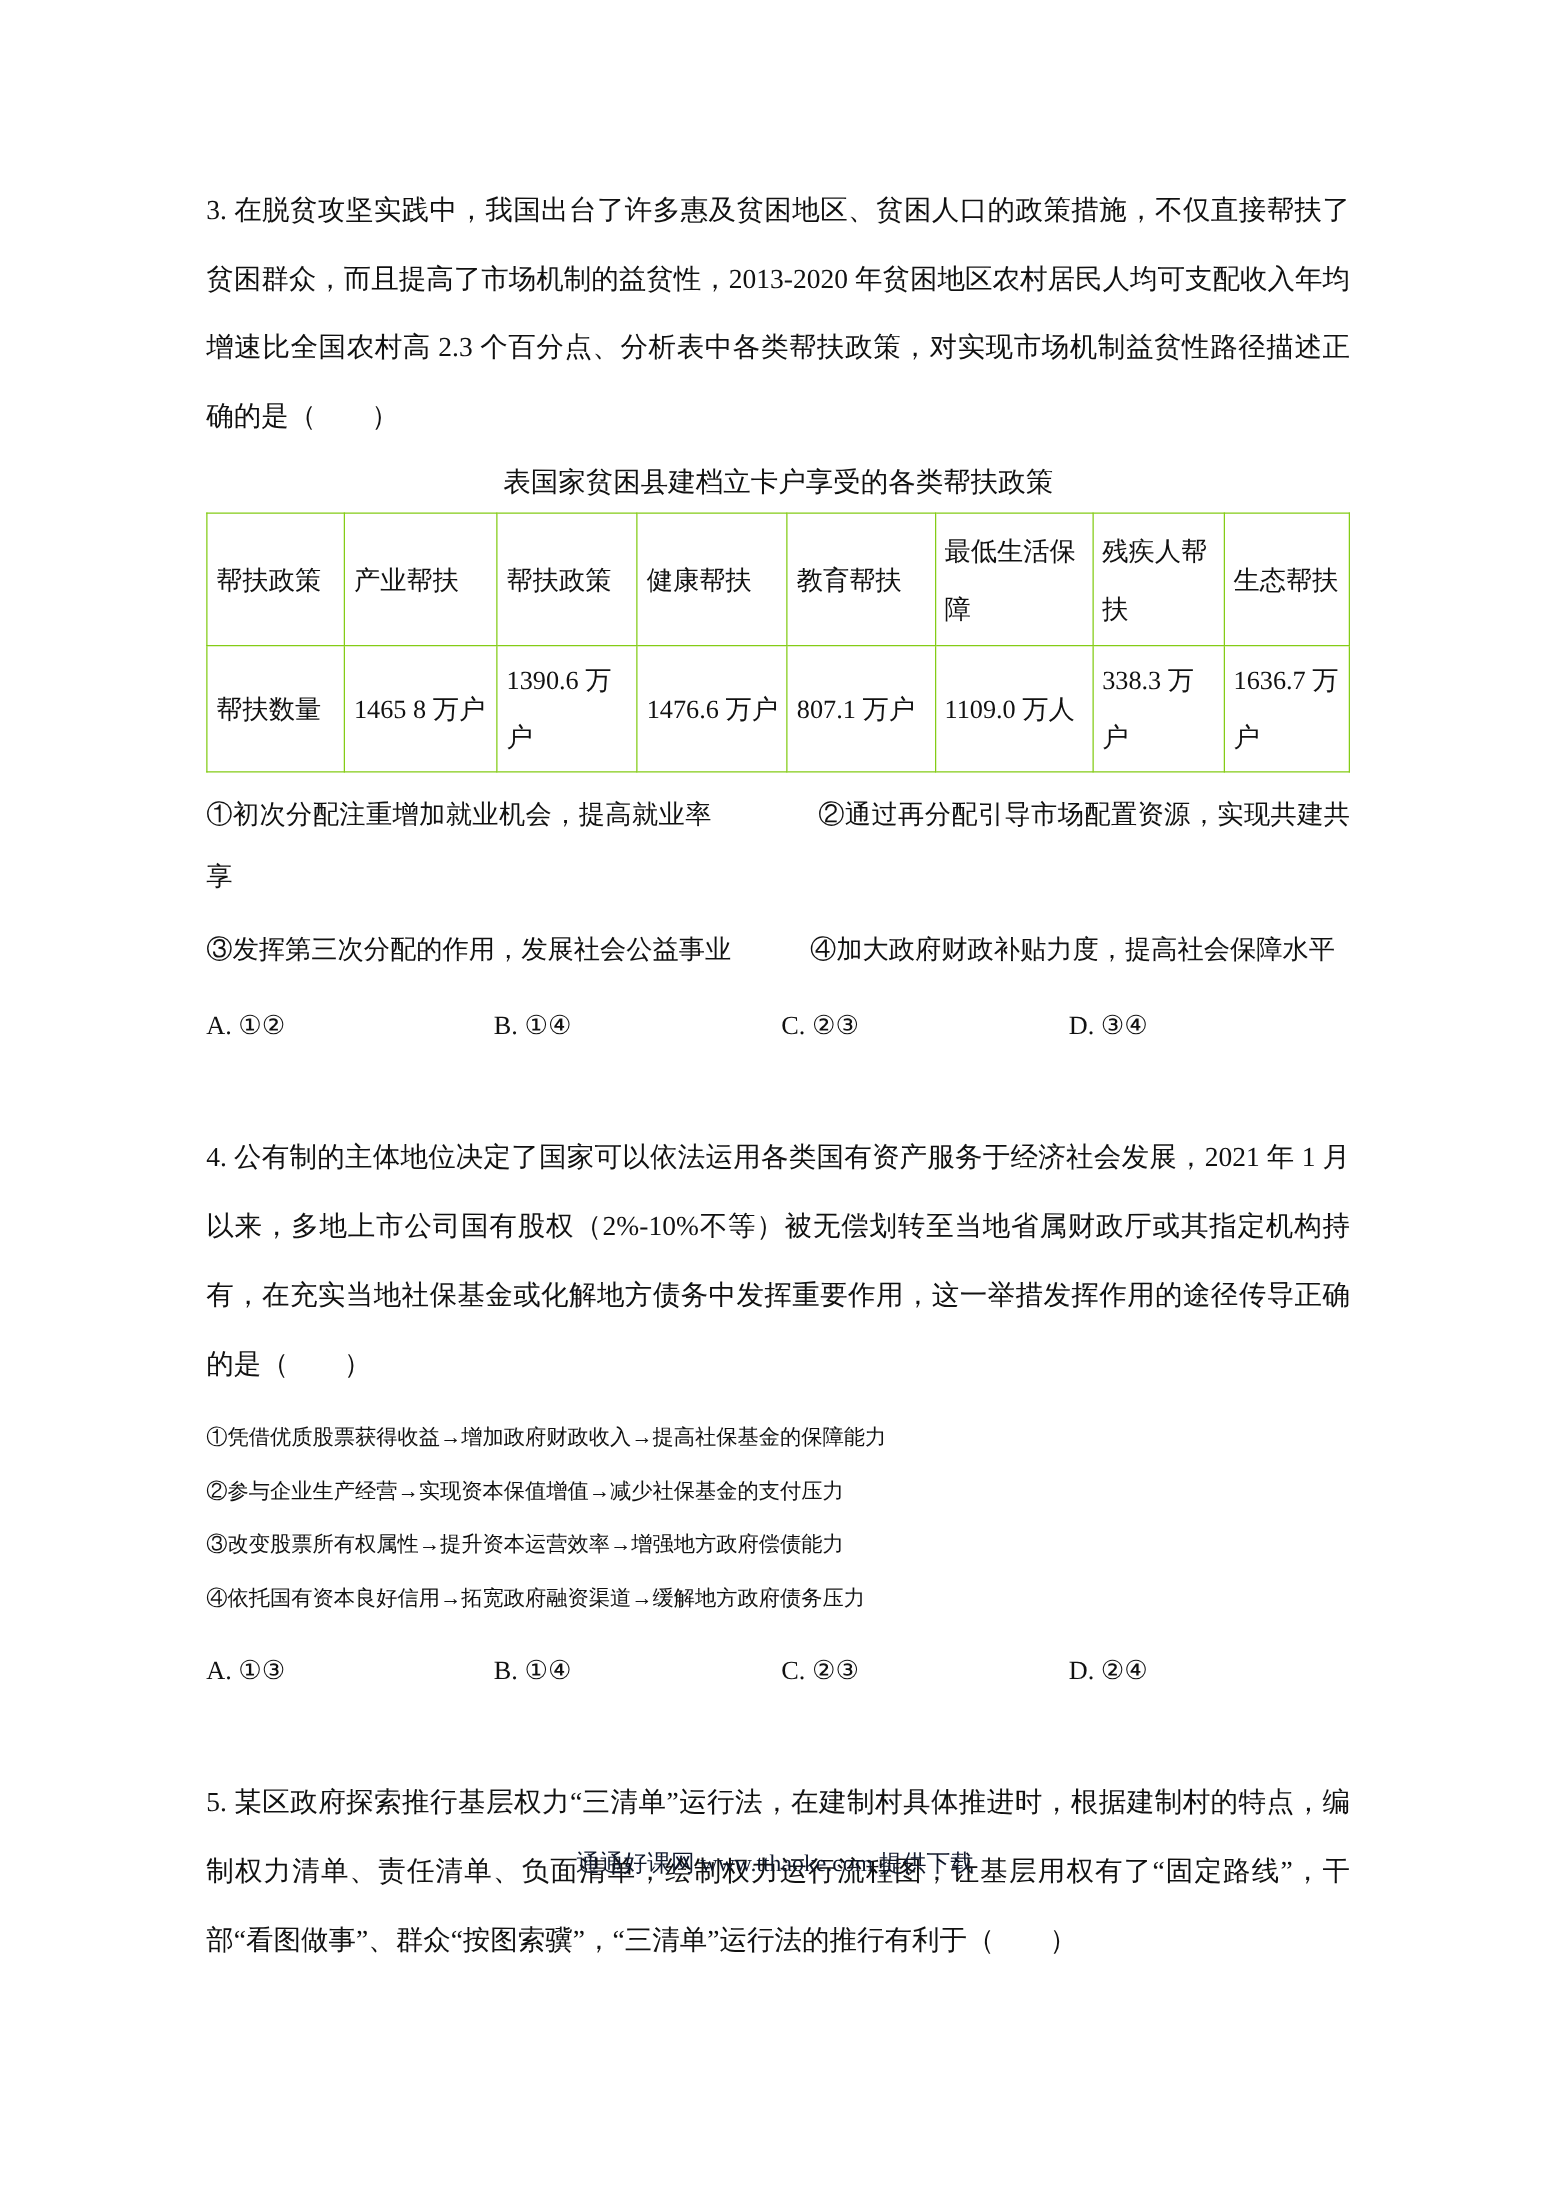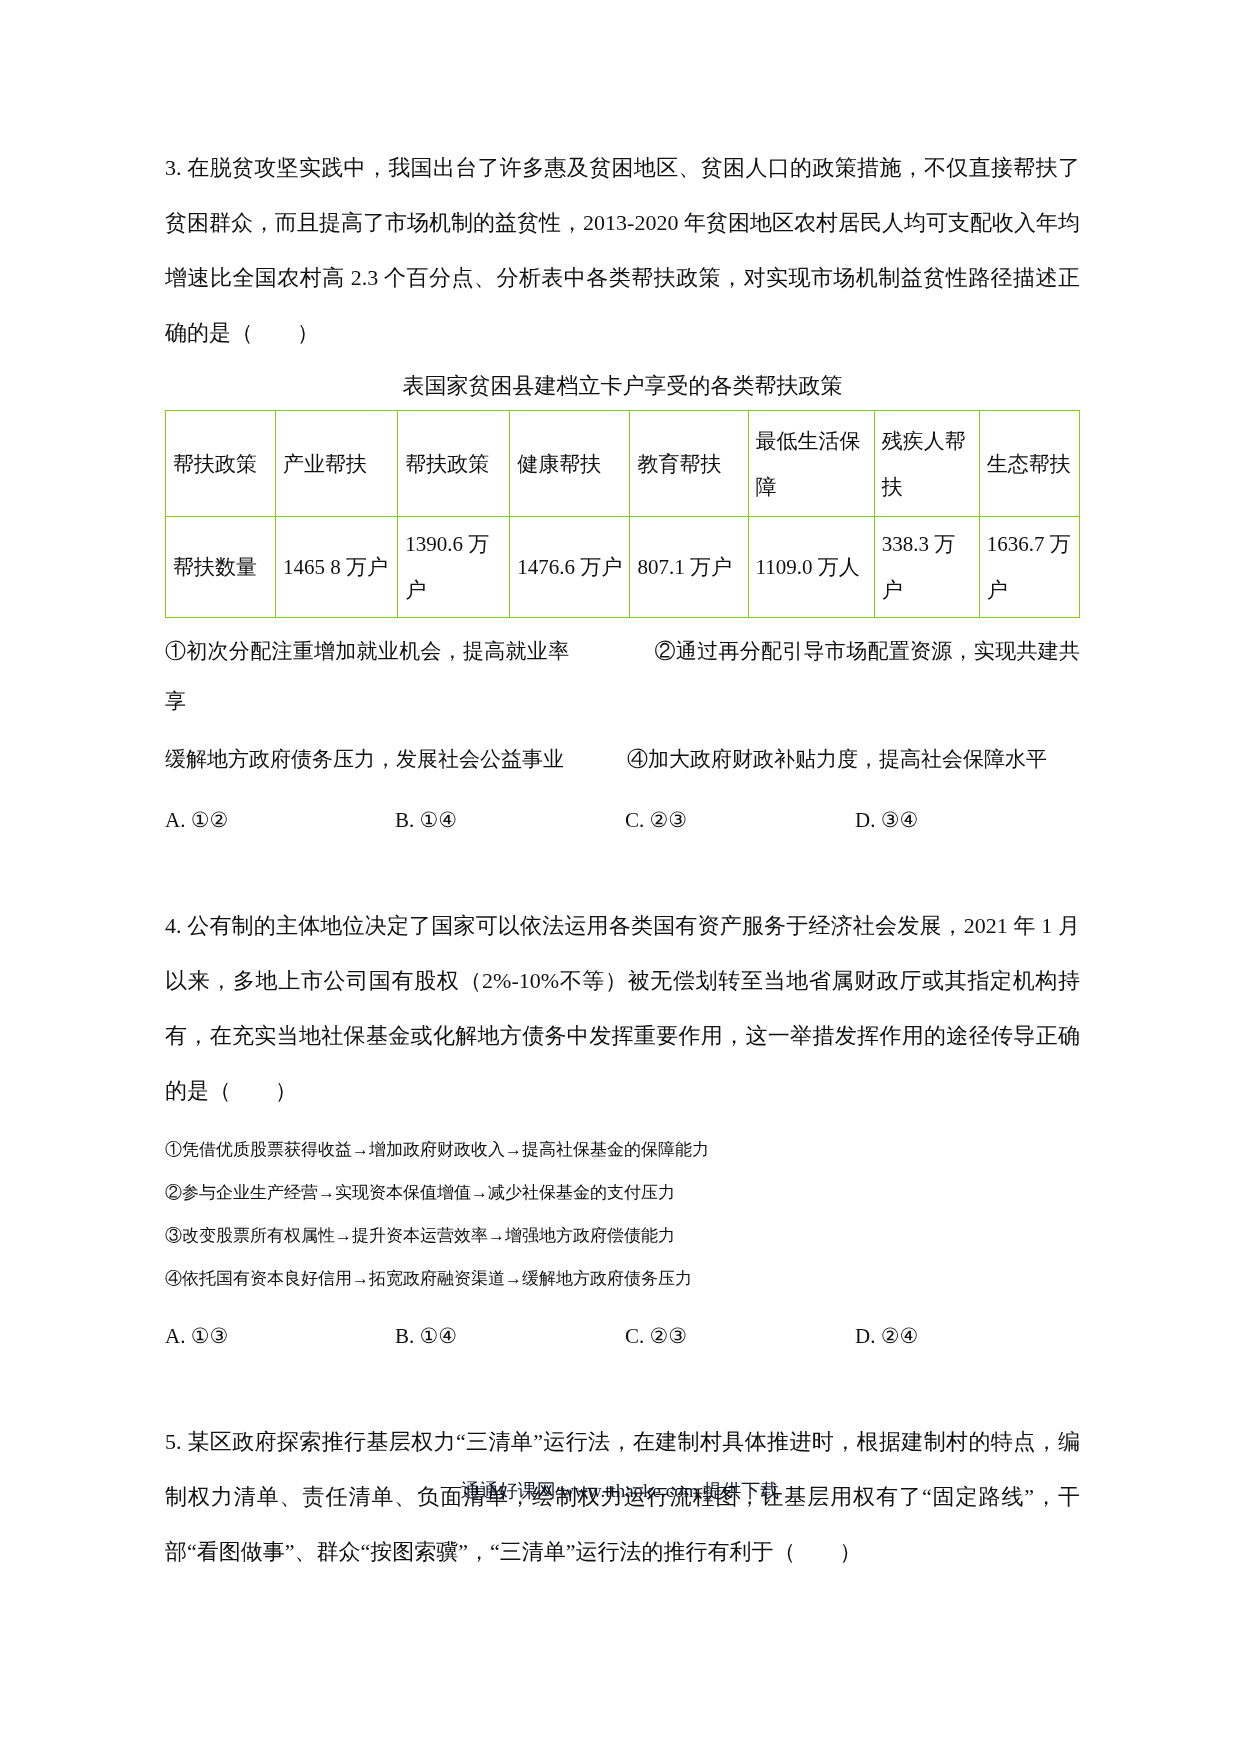--- a/index.html
+++ b/index.html
@@ -118,21 +118,21 @@
           <td>1476.6 万户</td>
           <td>807.1 万户</td>
           <td>1109.0 万人</td>
           <td>338.3 万户</td>
           <td>1636.7 万户</td>
         </tr>
       </tbody>
     </table>
 
     <p class="option-par">①初次分配注重增加就业机会，提高就业率　　　　②通过再分配引导市场配置资源，实现共建共享</p>
-    <p class="option-par">缓解地方政府债务压力，发展社会公益事业　　　④加大政府财政补贴力度，提高社会保障水平</p>
+    <p class="option-par">③发挥第三次分配的作用，发展社会公益事业　　　④加大政府财政补贴力度，提高社会保障水平</p>
 
     <div class="choices-row">
       <span class="choice">A. ①②</span>
       <span class="choice">B. ①④</span>
       <span class="choice">C. ②③</span>
       <span class="choice">D. ③④</span>
     </div>
   </div>
 
   <div class="q4-block">

